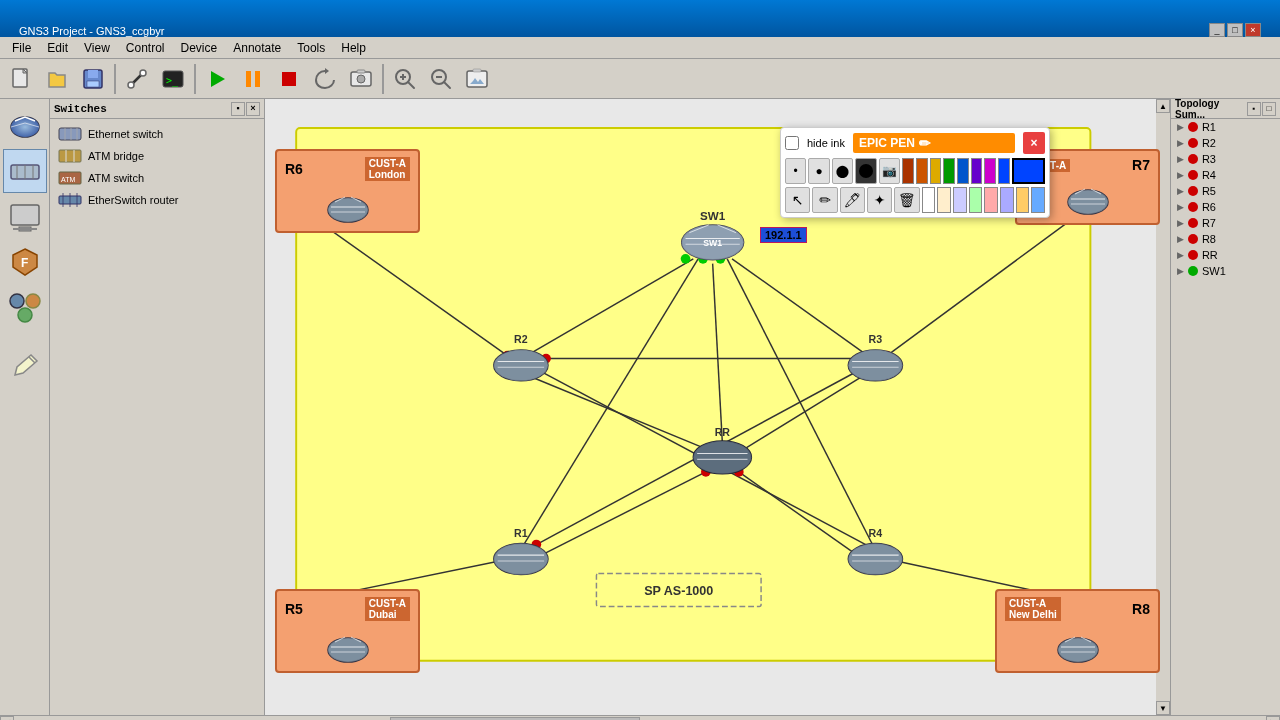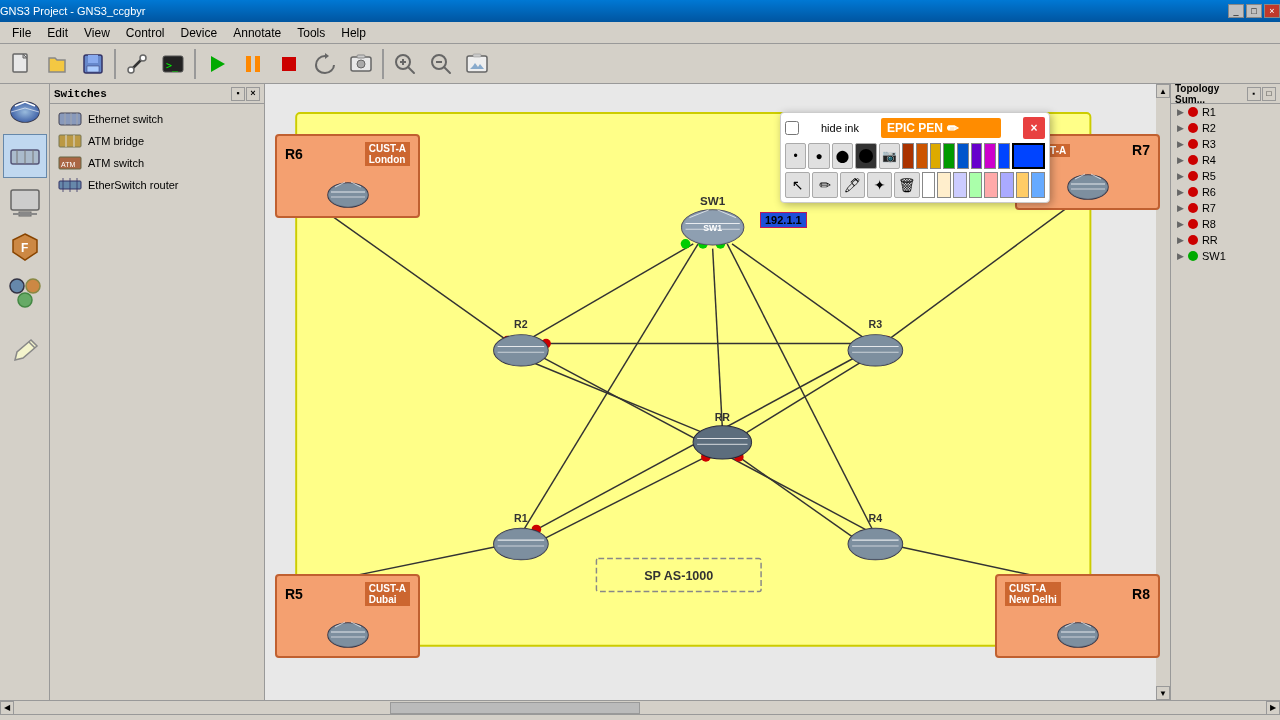--- a/index.html
+++ b/index.html
@@ -1,23 +1,23 @@
 <!DOCTYPE html>
 <html><head>
   <meta charset="utf-8">
   <style>
     * { margin: 0; padding: 0; box-sizing: border-box; }
     body { width: 1280px; height: 720px; overflow: hidden; font-family: 'Segoe UI', Tahoma, Geneva, Verdana, sans-serif; font-size: 12px; background: #d4d0c8; }
 
     
     .title-bar {
-      height: 22px;
+      height: 37px;
       background: linear-gradient(to bottom, #0078d4, #0055a0);
-      display: flex; align-items: center; justify-content: space-between;
-      padding: 0 0; color: white; font-size: 11px;
+      display: flex; align-items: flex-end; justify-content: space-between;
+      padding: 0 19px; color: white; font-size: 11px;
     }
     .title-bar-buttons { display: flex; gap: 2px; }
     .title-btn {
       width: 16px; height: 14px; background: #c0c0c0; border: 1px solid #888;
       font-size: 9px; display: flex; align-items: center; justify-content: center;
       cursor: pointer; color: #000;
     }
 
     
     .menu-bar {
@@ -500,21 +500,21 @@
           <line x1="8" y1="22" x2="42" y2="22" stroke="white" stroke-width="1.2" opacity="0.8"></line>
           <line x1="8" y1="27" x2="42" y2="27" stroke="white" stroke-width="1.2" opacity="0.6"></line>
           <line x1="12" y1="17" x2="22" y2="12" stroke="white" stroke-width="1" opacity="0.7"></line>
           <line x1="28" y1="12" x2="38" y2="17" stroke="white" stroke-width="1" opacity="0.7"></line>
         </svg>
       </div>
     </div>
 
     <div class="epic-pen-toolbar" style="position:absolute; top:28px; right:120px; width:270px; z-index:20;">
 
-      <div style="display:flex; align-items:center; gap:22px; margin-bottom:4px;">
+      <div style="display:flex; align-items:center; gap:8px; margin-bottom:4px;">
         <input type="checkbox" style="width: 14px; height: 14px;">
         <span style="font-size:11px;">hide ink</span>
         <div style="flex:1; background:#ff8c00; color:white; text-align:center; font-size:12px; font-weight:bold; padding:2px 6px; border-radius:2px; display:flex; align-items:center; gap:4px;">
           <span>EPIC PEN</span>
           <span style="font-size:14px;">✏</span>
         </div>
         <div style="width:22px;height:22px; background:#e84040; color:white; display:flex;align-items:center;justify-content:center; font-weight:bold; cursor:pointer; border-radius:2px;">×</div>
       </div>
 
       <div style="display:flex; gap:2px; margin-bottom:3px;">

